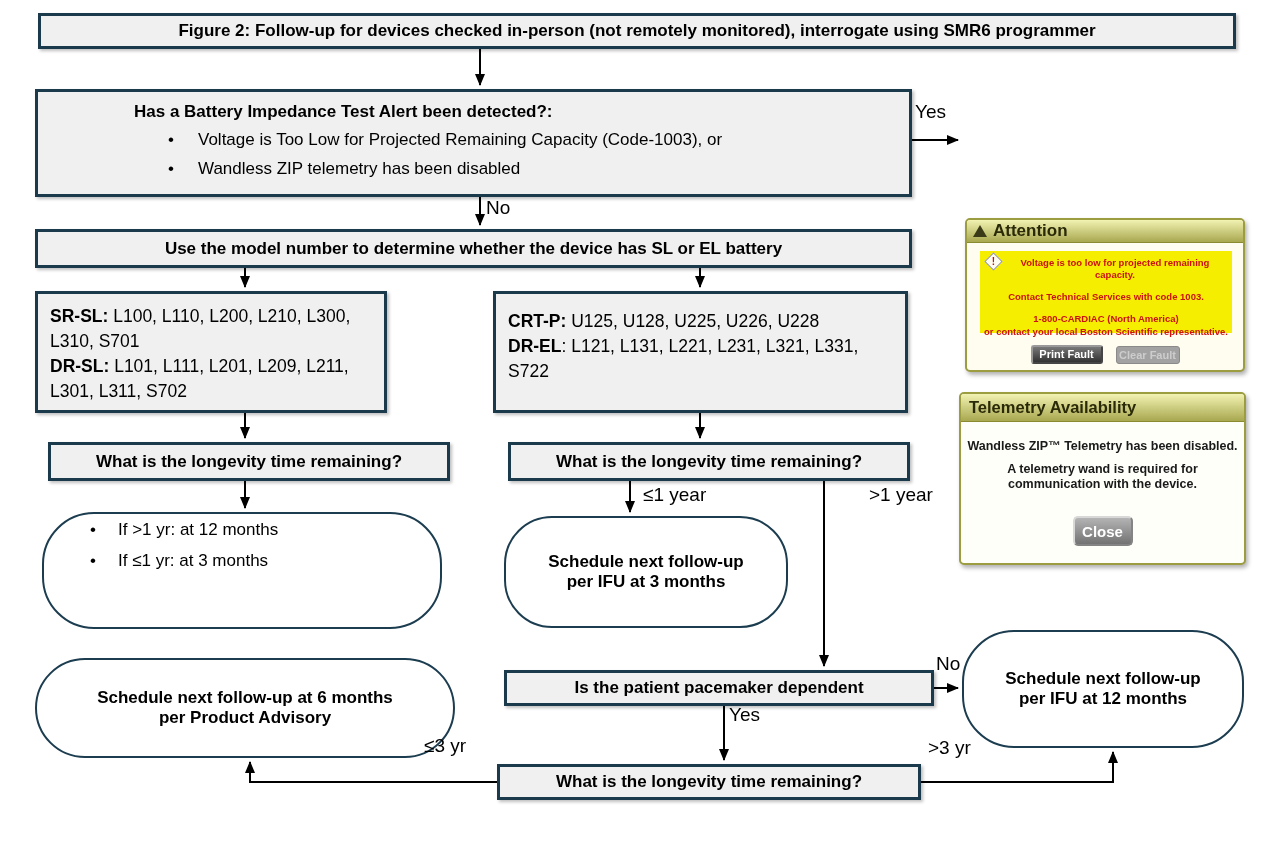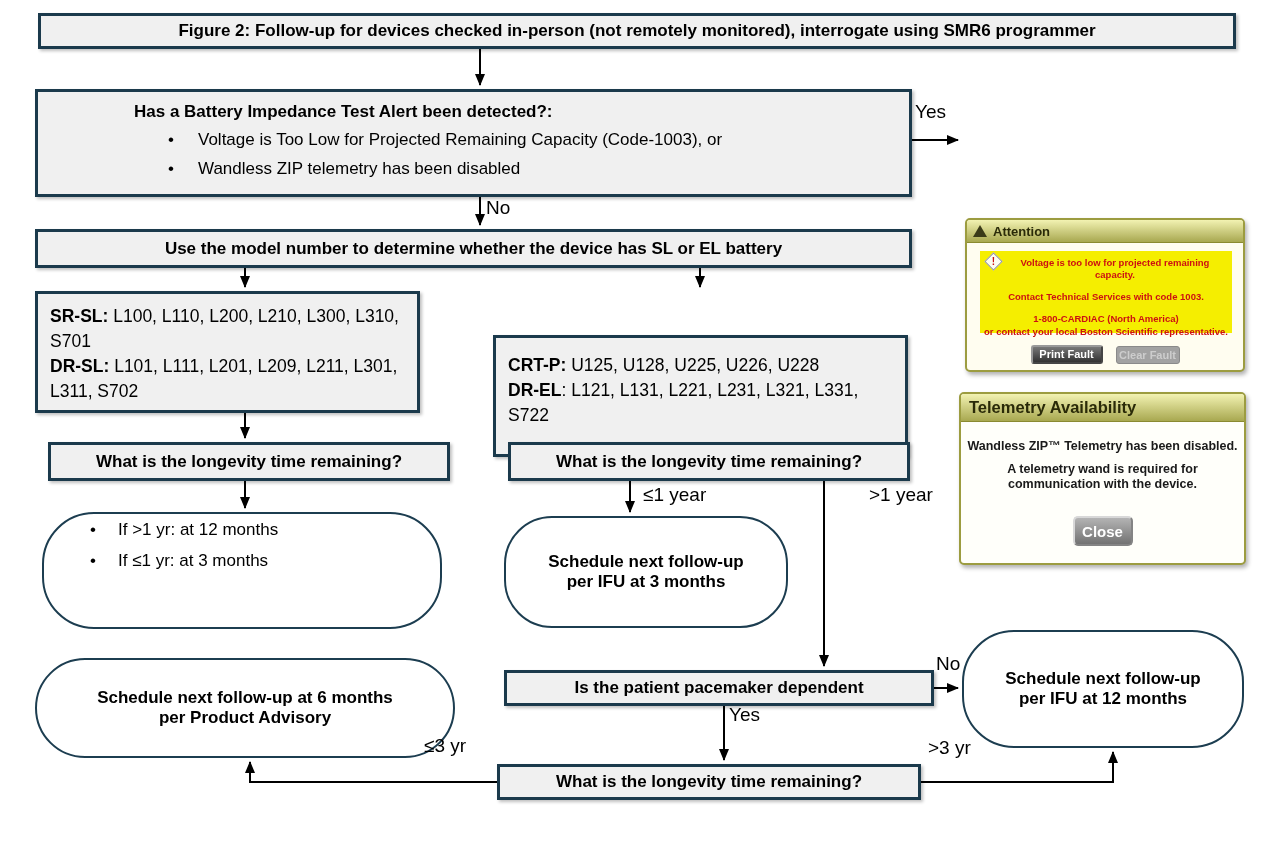--- a/index.html
+++ b/index.html
@@ -21,22 +21,22 @@
   #connectors{position:absolute;left:0;top:0;width:1277px;height:856px;}
   
   #title-box{left:38px;top:13px;width:1198px;height:36px;}
   #box-battery{left:35px;top:89px;width:877px;height:108px;}
   #box-battery .heading{margin:10px 0 3px 96px;}
   #box-battery .bullet-row{margin-left:130px;line-height:29px;}
   #oval-contact{left:962px;top:91px;width:285px;height:113px;border-radius:50px;}
   #box-model{left:35px;top:229px;width:877px;height:39px;}
   .model-box{font-size:17.5px;line-height:25px;padding:10px 8px 6px 12px;}
   .model-box b{font-weight:bold;}
-  #box-sl{left:35px;top:291px;width:385px;height:122px;}
-  #box-el{left:493px;top:291px;width:415px;height:122px;padding-top:15px;margin-top:44px;}
+  #box-sl{left:35px;top:291px;width:352px;height:122px;}
+  #box-el{left:493px;top:291px;width:415px;height:122px;padding-top:15px;}
   #box-lng-l{left:48px;top:442px;width:402px;height:39px;}
   #box-lng-r{left:508px;top:442px;width:402px;height:39px;}
   #oval-ifu{left:42px;top:512px;width:400px;height:117px;border-radius:52px;}
   #oval-ifu .heading{margin:17px 0 4px 32px;}
   #oval-ifu .bullet-row{margin-left:46px;line-height:31px;}
   #oval-ifu .dot{width:28px;}
   #oval-ifu3{left:504px;top:516px;width:284px;height:112px;border-radius:48px;}
   #oval-ifu3 .inner{width:225px;}
   #box-pace{left:504px;top:670px;width:430px;height:36px;}
   #oval-ifu12{left:962px;top:630px;width:282px;height:118px;border-radius:52px;}
@@ -54,21 +54,21 @@
   #lbl-le3{left:424px;top:735px;}
   #lbl-gt3{left:928px;top:737px;}
   
   .dlg{position:absolute;background:#fffdf0;border:2px solid #9c9c40;
     border-radius:5px;box-sizing:border-box;overflow:hidden;
     box-shadow:2px 3px 4px rgba(0,0,0,.3);}
   .dlg-titlebar{background:linear-gradient(#f2f2b2,#a8a850);
     border-bottom:1px solid #8a8a30;display:flex;align-items:center;
     font-weight:bold;color:#2a2a08;}
   #dlg-attention{left:965px;top:218px;width:280px;height:154px;}
-  #dlg-attention .dlg-titlebar{height:22px;font-size:13px;padding-left:6px;}
+  #dlg-attention .dlg-titlebar{height:22px;font-size:17px;padding-left:6px;}
   .warn-tri{width:0;height:0;border-left:7px solid transparent;
     border-right:7px solid transparent;border-bottom:12px solid #3a3a18;
     margin-right:6px;}
   .alert-yellow{position:relative;margin:8px auto 0 13px;width:252px;height:82px;
     background:#f5ee00;color:#cc1111;font-weight:bold;font-size:9.5px;
     text-align:center;line-height:12px;}
   .alert-row1{position:relative;padding:6px 6px 0 24px;}
   .alert-diamond{position:absolute;left:7px;top:4px;width:11px;height:11px;
     background:#fdfdf2;border:1px solid #999;transform:rotate(45deg);}
   .alert-diamond span{display:block;transform:rotate(-45deg);color:#cc1111;

